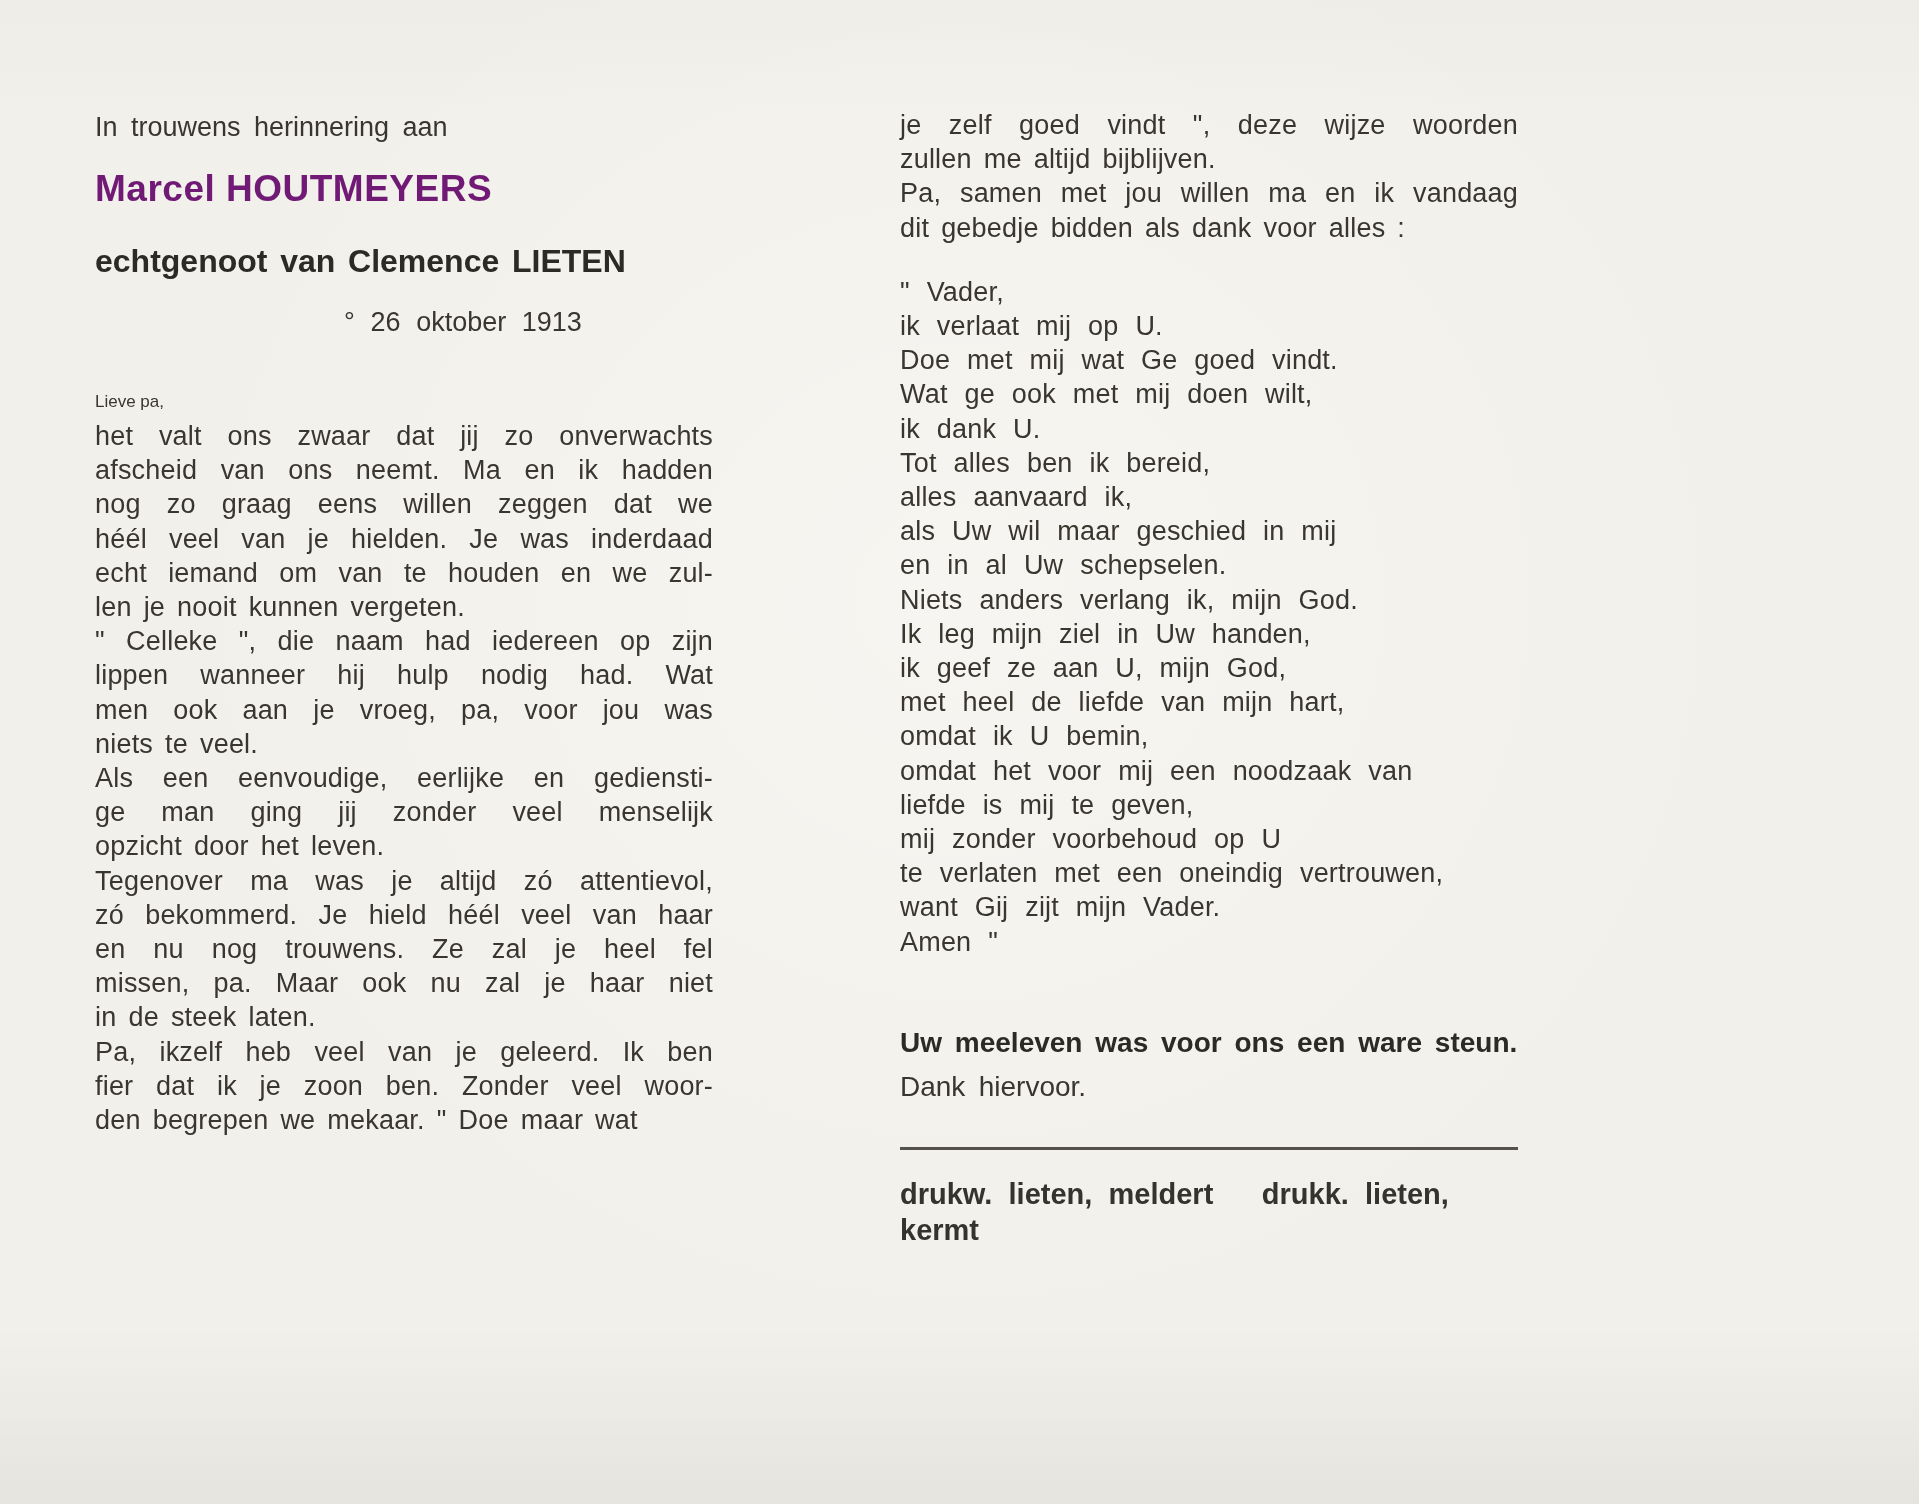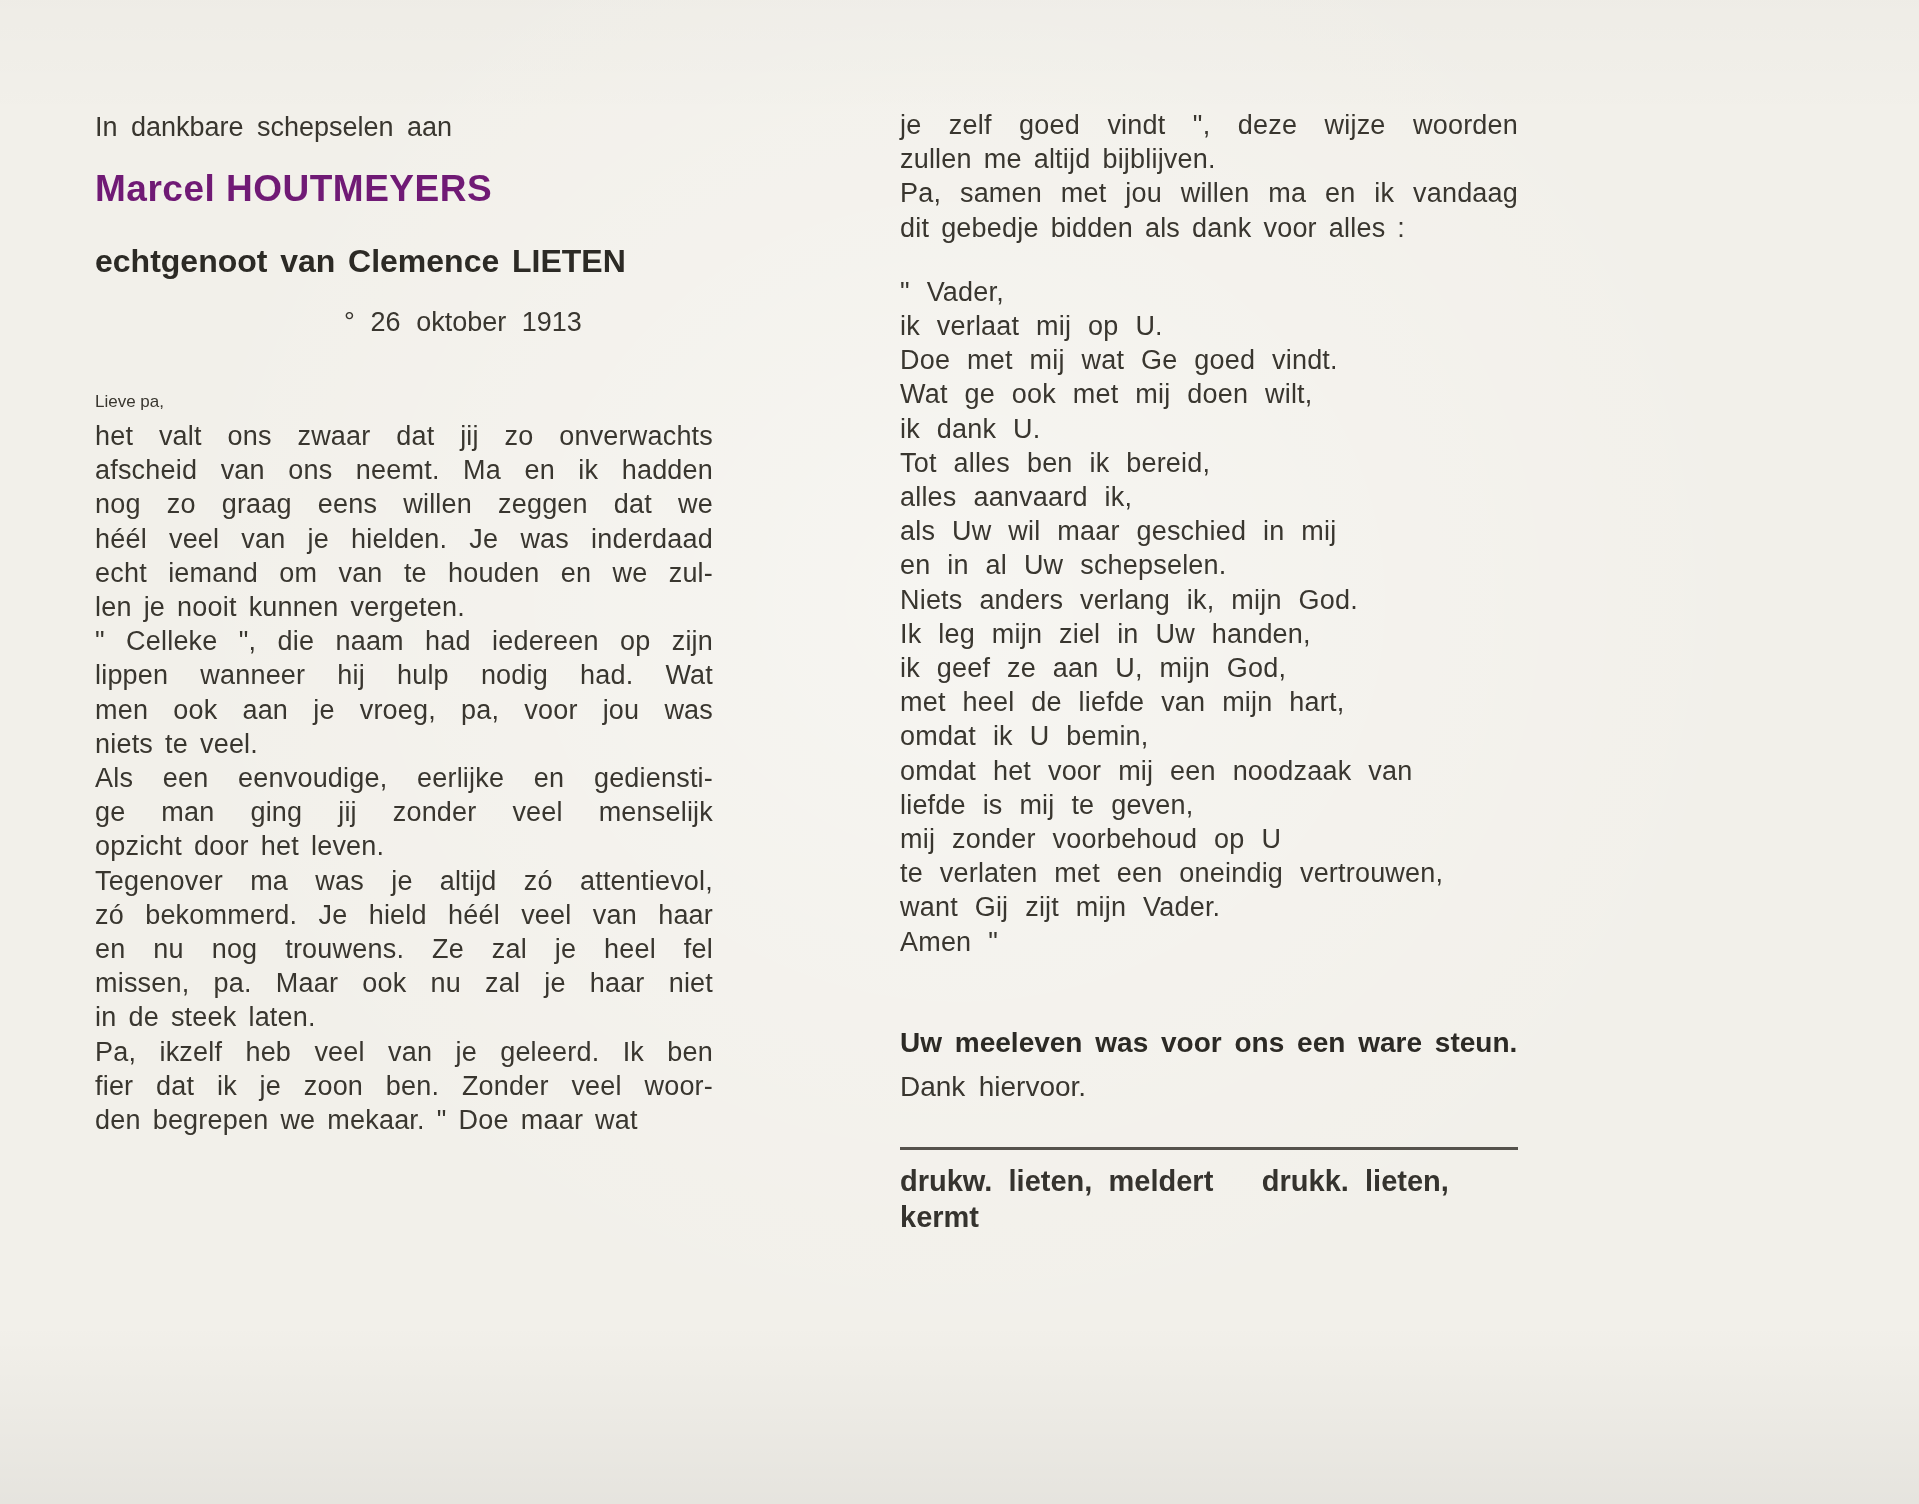--- a/index.html
+++ b/index.html
@@ -37,32 +37,32 @@
   .text-line.fill { text-align: justify; text-align-last: justify; }
 
   .prayer { margin-top: 30px; }
   .prayer .text-line { word-spacing: 0.34em; }
 
   .closing-bold { margin-top: 66px; font-size: 28px; line-height: 36px; font-weight: bold;
                   color: #2c2a25; word-spacing: 0.18em; }
   .closing { margin-top: 8px; font-size: 28px; line-height: 36px; word-spacing: 0.2em; }
 
   .divider { margin-top: 42px; width: 100%; border-top: 3px solid #55524c; }
-  .printer { margin-top: 13px; font-size: 29px; line-height: 36px; font-weight: bold;
+  .printer { margin-top: 26px; font-size: 29px; line-height: 36px; font-weight: bold;
              color: #35332e; word-spacing: 0.28em; white-space: pre-wrap; }
 </style>
 </head>
 <body>
 
 <div class="paper-shade"></div>
 
 <div class="card">
 
   <div class="col left">
-    <div class="intro">In dankbare schepselen aan</div>
+    <div class="intro">In trouwens herinnering aan</div>
     <div class="name">Marcel HOUTMEYERS</div>
     <div class="spouse">echtgenoot van Clemence LIETEN</div>
     <div class="dates">
       <div class="date">° 26 oktober 1913</div>
     </div>
     <div class="salutation">Lieve pa,</div>
     <div class="body">
         <div class="paragraph">
           <div class="text-line fill">het valt ons zwaar dat jij zo onverwachts</div>
           <div class="text-line fill">afscheid van ons neemt. Ma en ik hadden</div>

